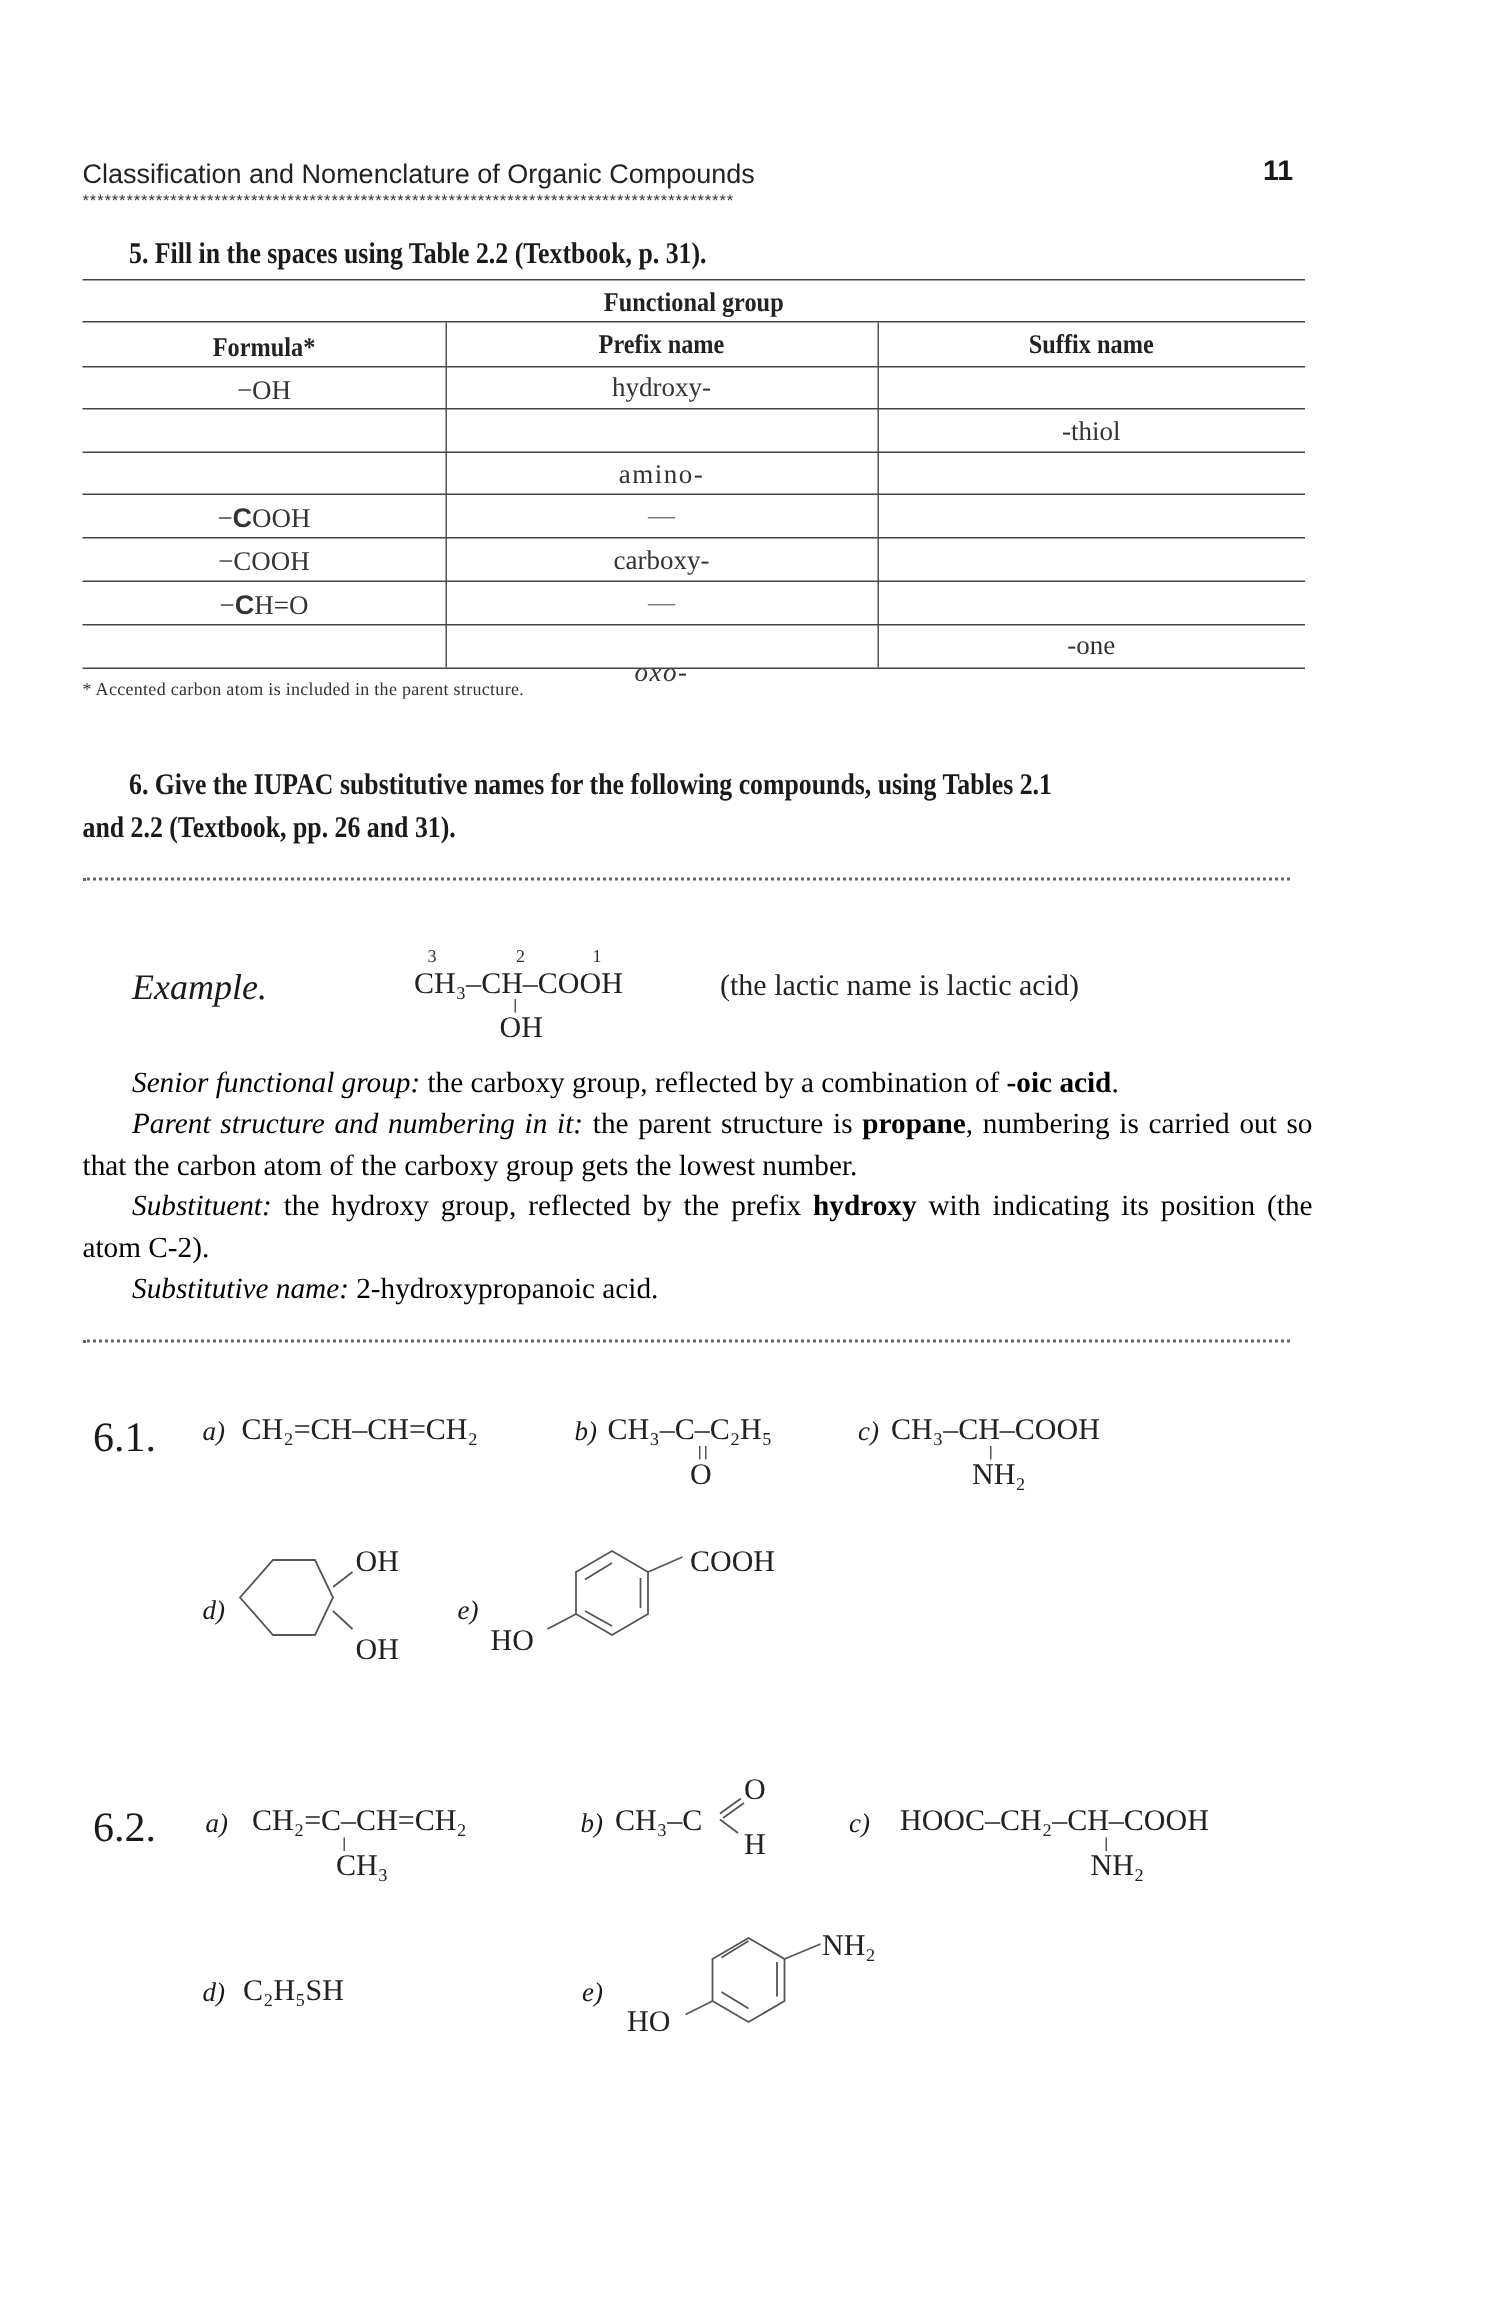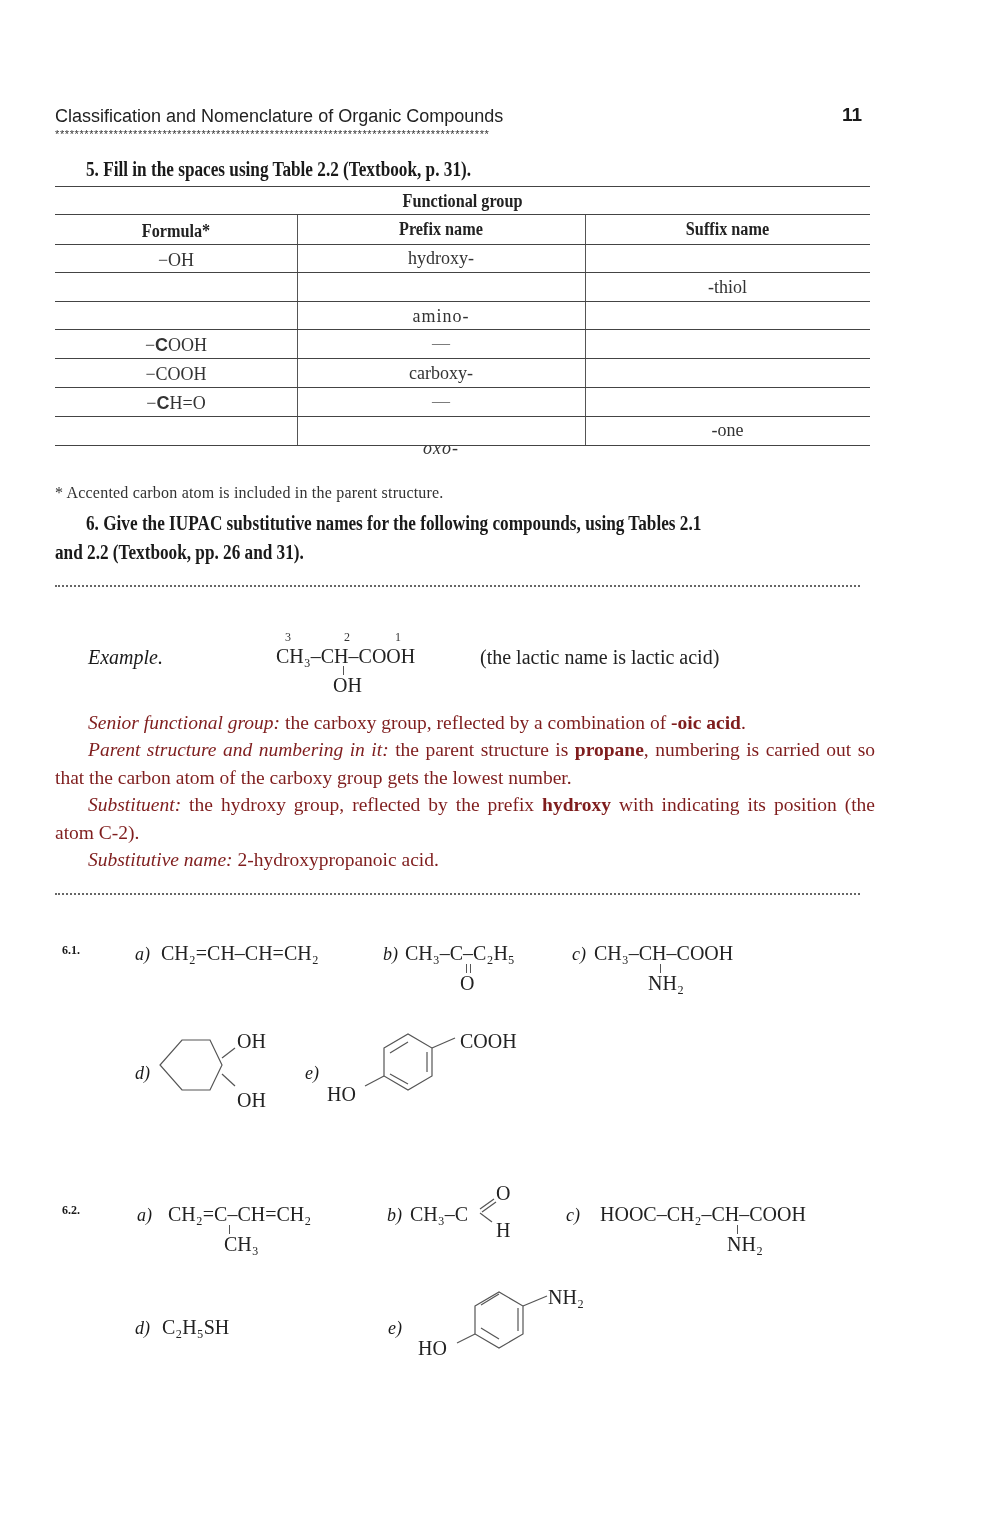--- a/index.html
+++ b/index.html
@@ -17,30 +17,30 @@
   .q6b { left: 55px; top: 541px; }
 
   
   .tbl { left: 55px; top: 186px; width: 815px; }
   .hline { position: absolute; left: 0; width: 815px; height: 0; border-top: 1.5px solid #444; }
   .vline { position: absolute; width: 0; border-left: 1px solid #555; }
   .cell { position: absolute; text-align: center; font-size: 18px; color: #333; }
   .th { font-weight: bold; font-size: 18px; color: #222; transform: scaleX(0.9); }
   .cbold { font-family: "Liberation Sans", sans-serif; font-weight: bold; }
 
-  .footnote { left: 55px; top: 484px; font-size: 16px; color: #333; letter-spacing: 0.2px; }
+  .footnote { left: 55px; top: 452px; font-size: 12px; color: #333; letter-spacing: 0.2px; }
   .dots { left: 55px; width: 805px; height: 0; border-top: 2px dotted #666; }
 
-  .para { font-size: 19.5px; line-height: 27.5px; color: #7f1d1d; }
+  .para { font-size: 19.5px; line-height: 27.5px; color: #000000; }
   .para i { font-style: italic; }
-  .example-label { left: 88px; top: 646px; font-size: 20px; font-style: italic; }
+  .example-label { left: 88px; top: 646px; font-size: 24px; font-style: italic; }
   .formula { font-size: 20px; white-space: nowrap; color: #222; }
   .num-label { font-size: 12px; color: #333; }
   .item-label { font-style: italic; font-size: 18px; }
-  .ex-num { font-weight: bold; font-size: 12px; }
+  .ex-num { font-weight: normal; font-size: 28px; }
   .bond-v { position: absolute; width: 0; border-left: 1px solid #555; }
   svg.ring { position: absolute; overflow: visible; }
   svg.ring line, svg.ring polyline, svg.ring polygon { stroke: #555; stroke-width: 1.2; fill: none; }
 </style>
 </head>
 <body>
 
 <div class="abs running-head">Classification and Nomenclature of Organic Compounds</div>
 <div class="abs page-num">11</div>
 <div class="abs stars">*****************************************************************************************</div>

